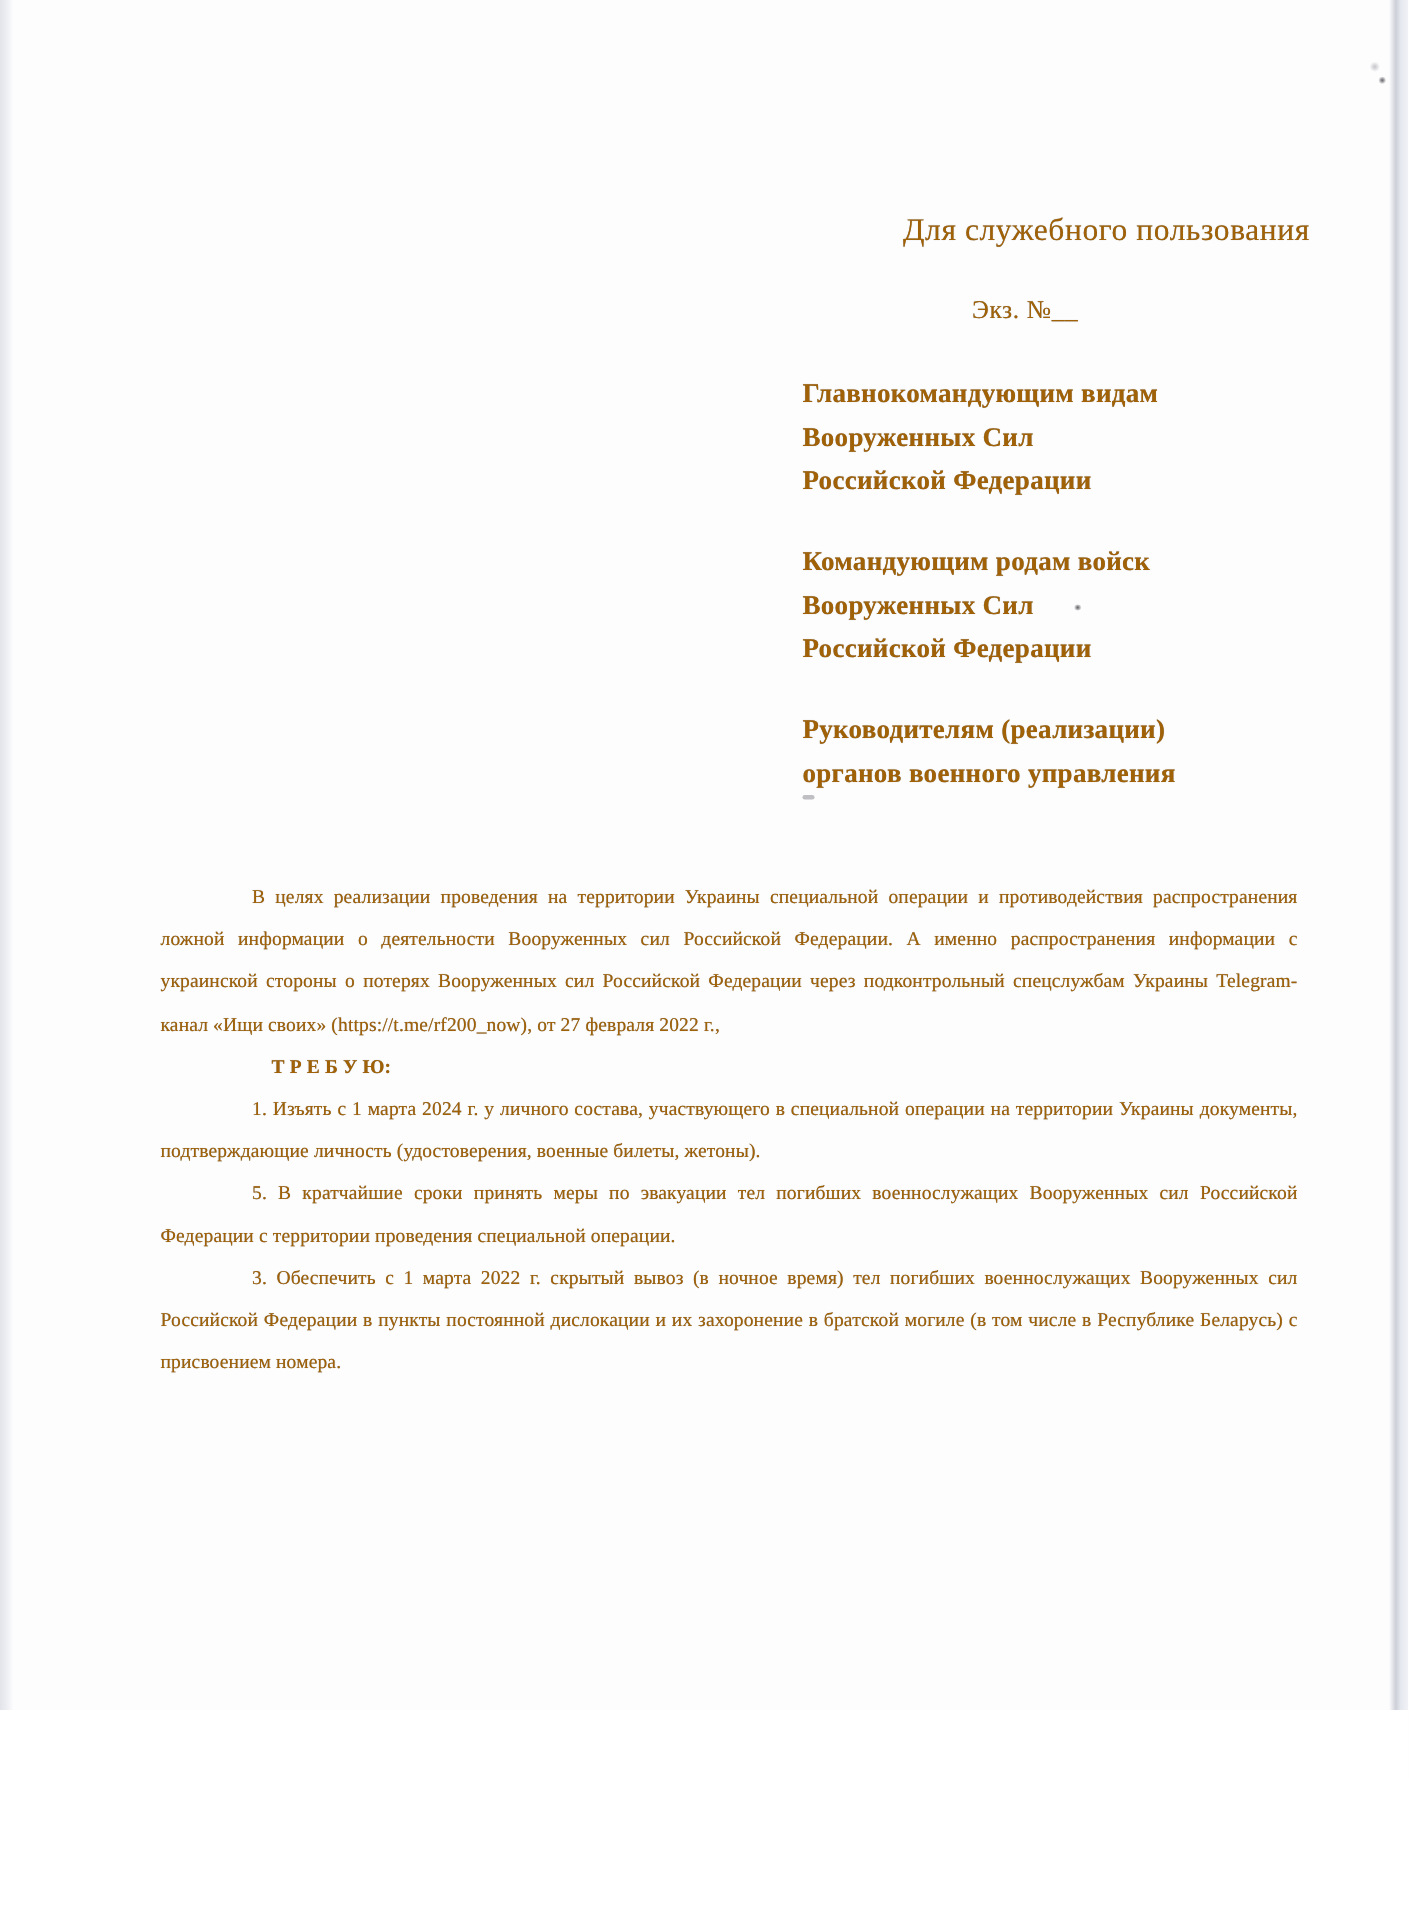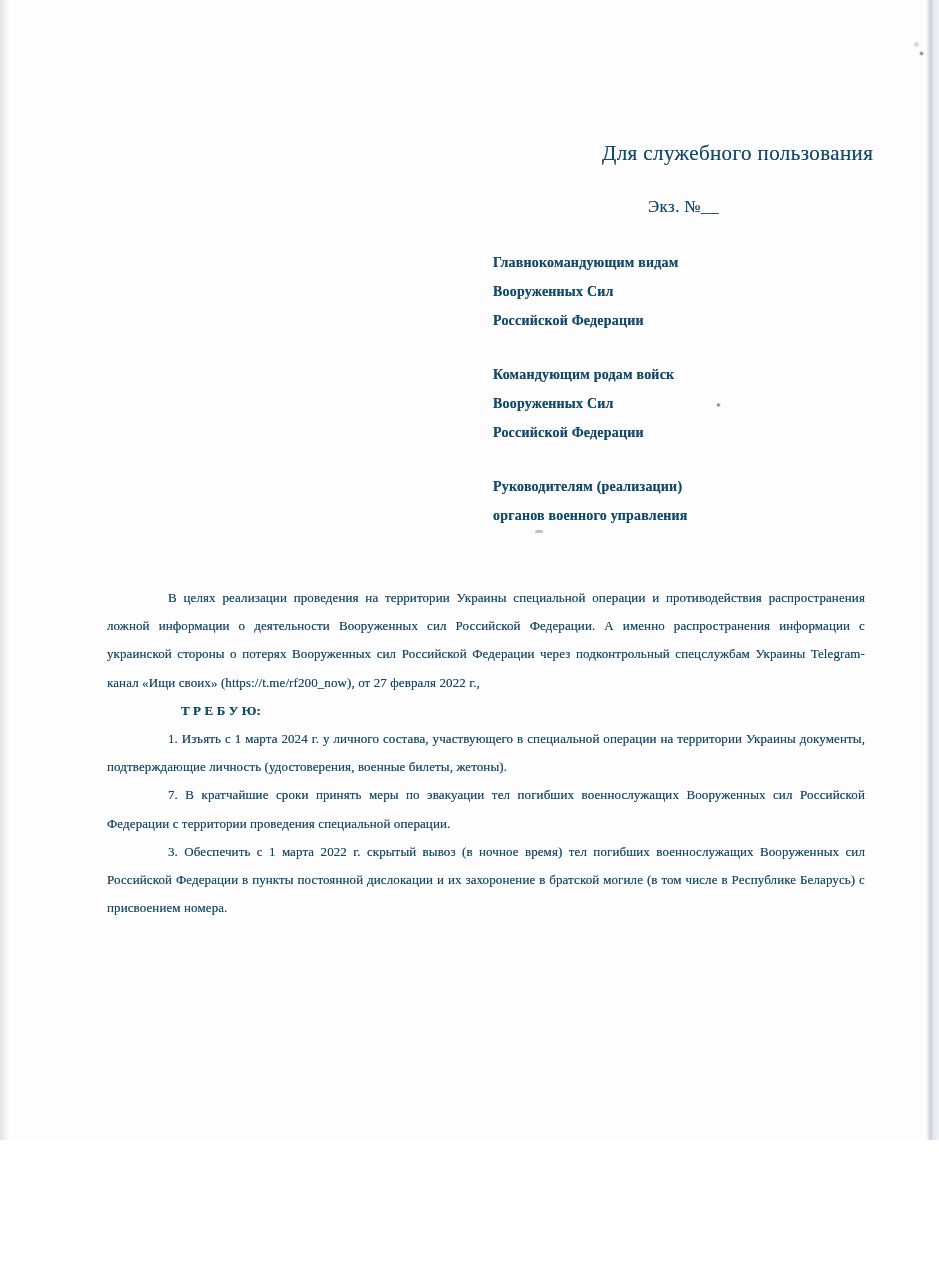--- a/index.html
+++ b/index.html
@@ -8,21 +8,21 @@
     padding: 0;
     background: #ffffff;
   }
   .page {
     position: relative;
     width: 939px;
     height: 1140px;
     background: #fdfdfe;
     overflow: hidden;
     font-family: "Liberation Serif", "DejaVu Serif", serif;
-    color: #0c4a6e;
+    color: #a16207;
   }
   
   .page .txt, .page p, .page div {
     text-shadow: 0 0 0.45px rgba(40,40,40,0.55);
   }
   
   .edge-left {
     position: absolute;
     left: 0; top: 0; bottom: 0;
     width: 9px;
@@ -47,23 +47,23 @@
   .copy-number {
     position: absolute;
     left: 648px;
     top: 197px;
     font-size: 17px;
     white-space: nowrap;
     letter-spacing: 0.4px;
   }
   .addressees {
     position: absolute;
-    left: 493px;
+    left: 535px;
     top: 248px;
-    font-size: 14px;
+    font-size: 18px;
     font-weight: bold;
     line-height: 29px;
     letter-spacing: 0.2px;
   }
   .addr-group {
     margin: 0 0 25px 0;
   }
   .body-text {
     position: absolute;
     left: 107px;
@@ -137,21 +137,21 @@
     <div class="addr-group">
       <div>Руководителям (реализации)</div>
       <div>органов военного управления</div>
     </div>
   </div>
 
   <div class="body-text">
     <p>В целях реализации проведения на территории Украины специальной операции и противодействия распространения ложной информации о деятельности Вооруженных сил Российской Федерации. А именно распространения информации с украинской стороны о потерях Вооруженных сил Российской Федерации через подконтрольный спецслужбам Украины Telegram-канал «Ищи своих» (https://t.me/rf200_now), от 27 февраля 2022 г.,</p>
     <p class="demand">Т Р Е Б У Ю:</p>
     <p>1. Изъять с 1 марта 2024 г. у личного состава, участвующего в специальной операции на территории Украины документы, подтверждающие личность (удостоверения, военные билеты, жетоны).</p>
-    <p>7. В кратчайшие сроки принять меры по эвакуации тел погибших военнослужащих Вооруженных сил Российской Федерации  с территории проведения специальной операции.</p>
+    <p>5. В кратчайшие сроки принять меры по эвакуации тел погибших военнослужащих Вооруженных сил Российской Федерации  с территории проведения специальной операции.</p>
     <p>3. Обеспечить с 1 марта 2022 г. скрытый вывоз (в ночное время) тел погибших военнослужащих Вооруженных сил Российской Федерации в пункты постоянной дислокации и их захоронение в братской могиле (в том числе в Республике Беларусь) с присвоением номера.</p>
   </div>
 
   <div class="artifact a-smudge-light"></div>
   <div class="artifact a-smudge-dark"></div>
   <div class="artifact a-stray-dot"></div>
   <div class="artifact a-small-dash"></div>
 
 </div>
 

